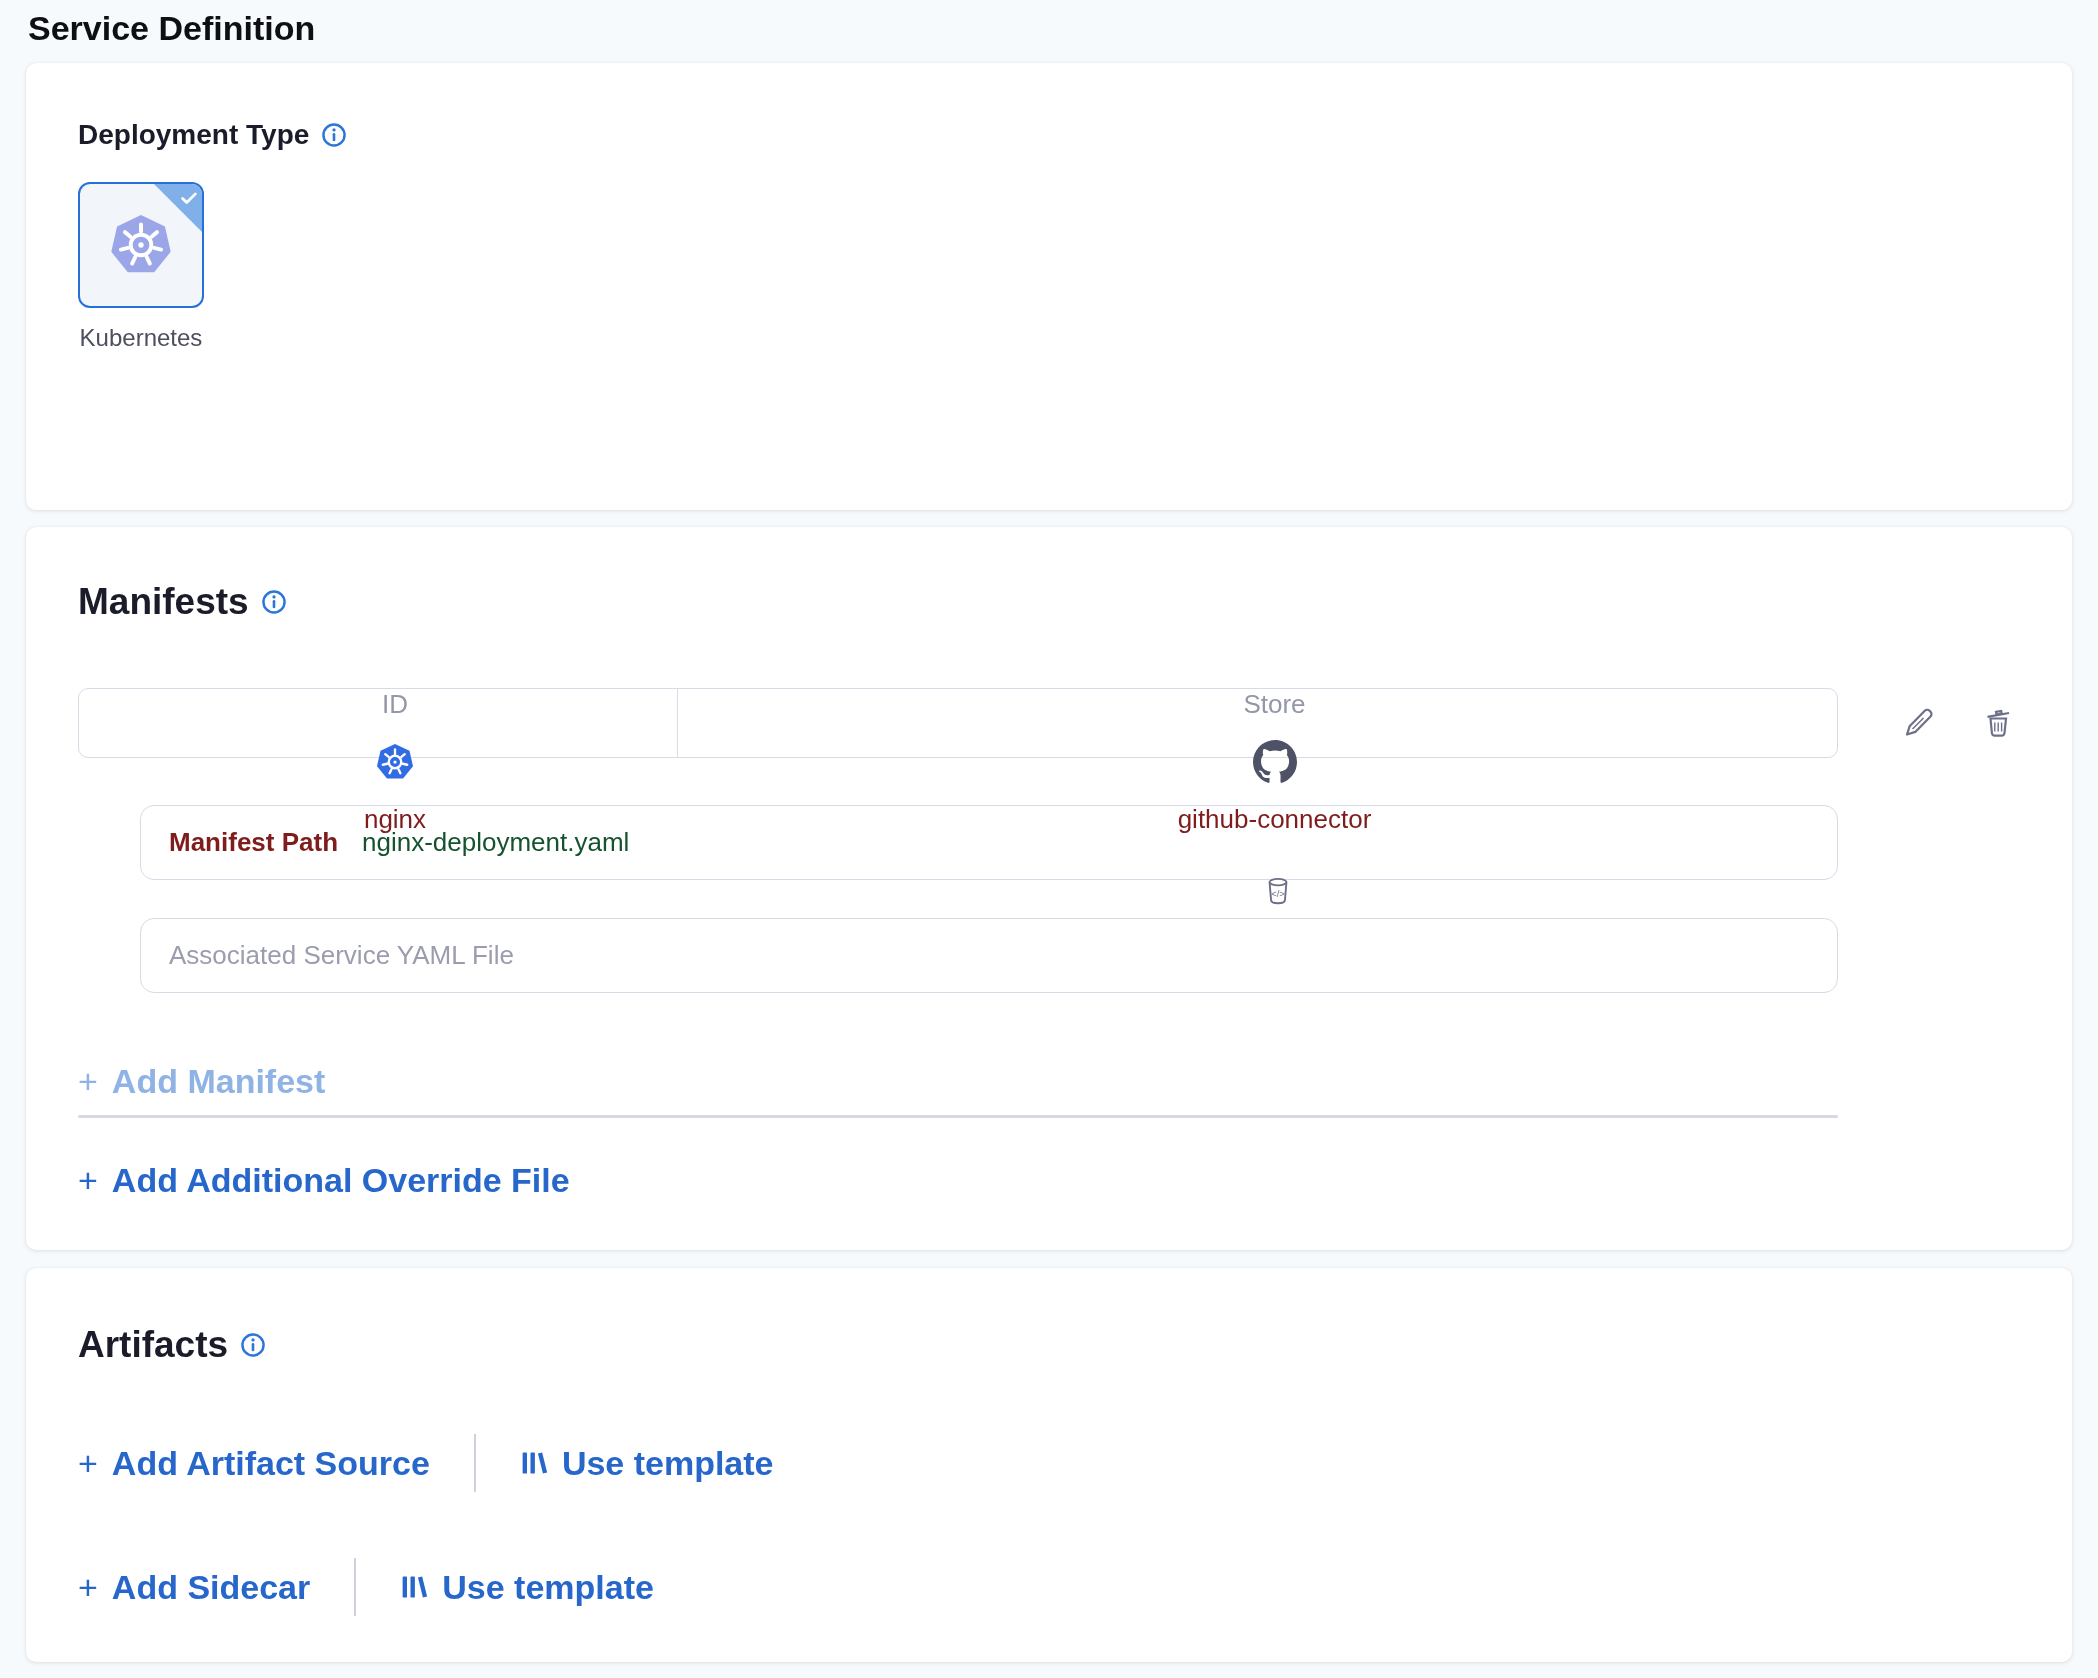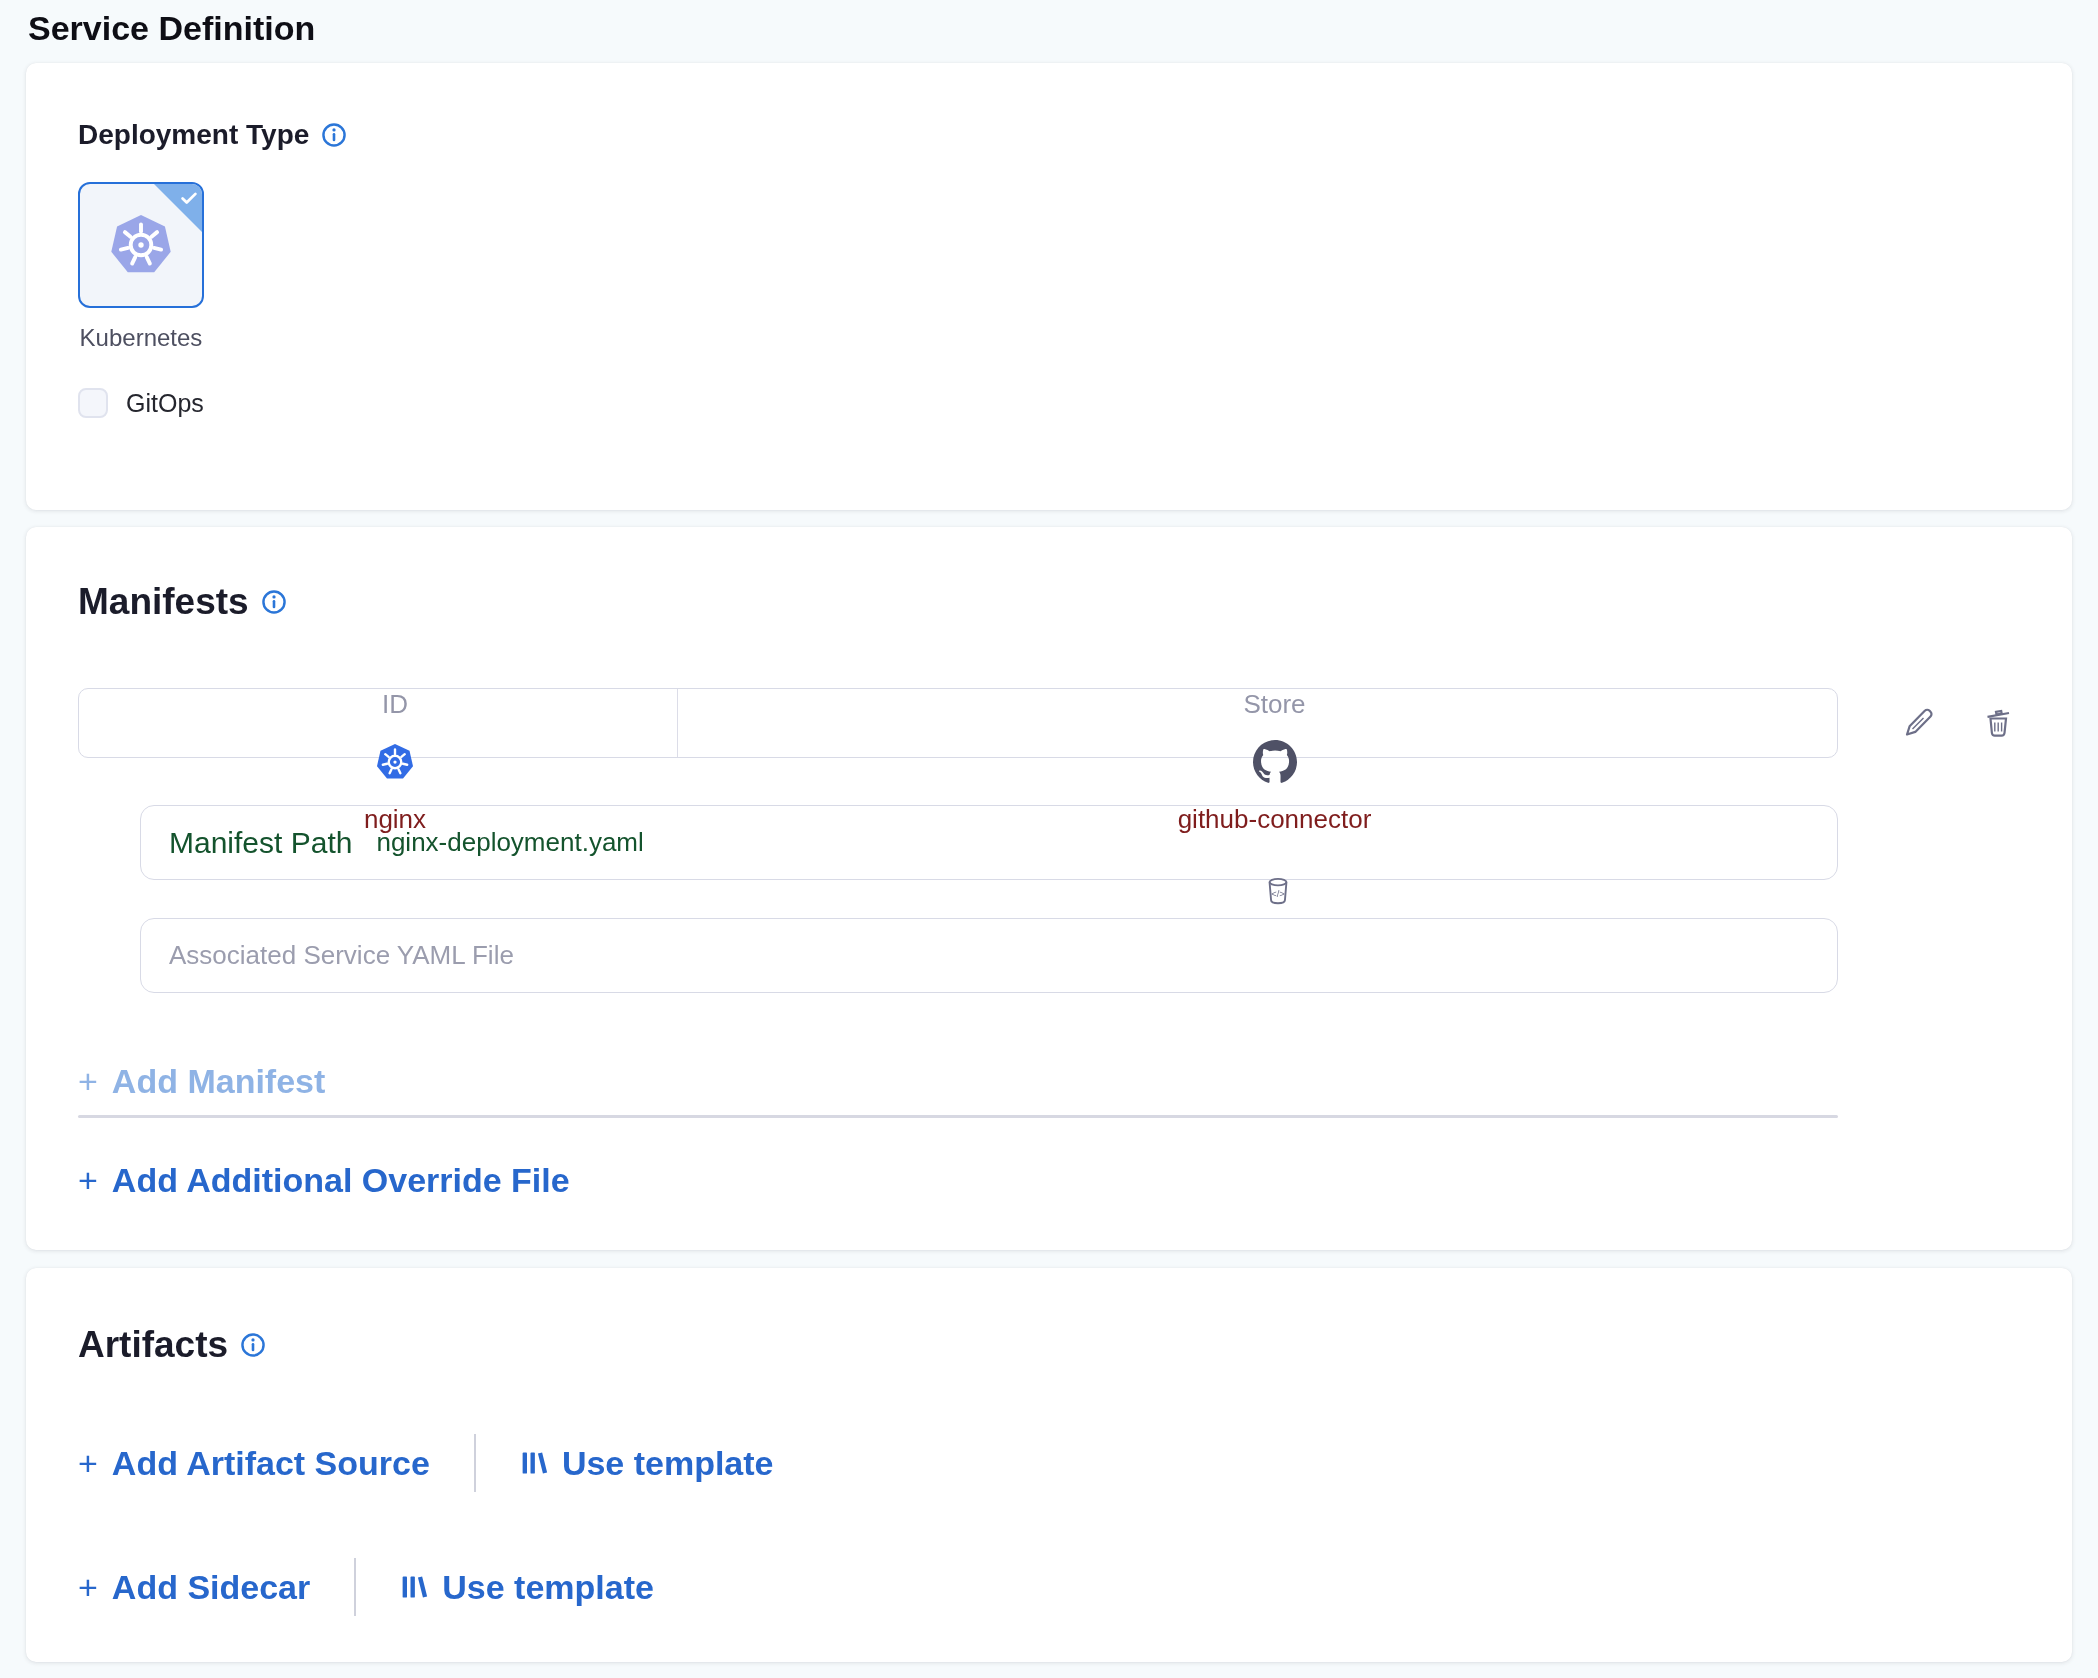--- a/index.html
+++ b/index.html
@@ -63,21 +63,21 @@
   .row-actions { display:flex; align-items:center; margin-left:62px; gap:44px; }
   .icon-btn { background:none; border:none; padding:0; cursor:pointer; line-height:0; }
 
   .field {
     margin-left:62px; width:1698px; height:75px;
     border:1px solid #d8dae6; border-radius:14px; background:#fff;
     display:flex; align-items:center; padding:0 28px; gap:24px; cursor:text;
   }
   .field-path { margin-top:47px; }
   .field-values { margin-top:38px; }
-  .field .inline-label { font-size:30px; color:#14532d; }
+  .field .inline-label { font-size:26px; color:#7f1d1d;font-weight:bold; }
   .field .value { font-size:26px; color:#14532d; }
   .field .placeholder { font-size:26px; color:#9b9dae; }
 
   .link-row { display:flex; align-items:center; }
   .link { display:flex; align-items:center; gap:14px; cursor:pointer; text-decoration:none; }
   .plus { font-size:34px; font-weight:400; line-height:30px; }
   .link-label { font-size:34px; line-height:32px; font-weight:600; }
   .link-blue  { color:#2767cc; }
   .link-light { color:#8fb3e5; }
   .add-manifest-row { margin-top:72px; }
@@ -143,24 +143,20 @@
       </span>
       <span class="corner"></span>
       <span class="corner-check">
         <svg width="22" height="22" viewBox="0 0 24 24" fill="none" stroke="#ffffff" stroke-width="3" stroke-linecap="round" stroke-linejoin="round">
             <path d="M5 12.5l4.5 4.5L19 7.5"></path>
           </svg>
       </span>
     </div>
     <div class="tile-label">Kubernetes</div>
 
-    <div class="gitops-row">
-      <span class="checkbox"></span>
-      <span class="gitops-label">GitOps</span>
-    </div>
   </section>
 
   <section class="card card-manifests">
     <div class="sec-head">
       <span class="sec-title lg">Manifests</span>
       <span style="line-height:0;cursor:pointer;">
         <svg width="26" height="26" viewBox="0 0 32 32">
             <circle cx="16" cy="16" r="13" fill="none" stroke="#2b76d8" stroke-width="3"></circle>
             <circle cx="16" cy="9.7" r="2" fill="#2b76d8"></circle>
             <rect x="14.4" y="13.6" width="3.2" height="10" rx="1.6" fill="#2b76d8"></rect>

